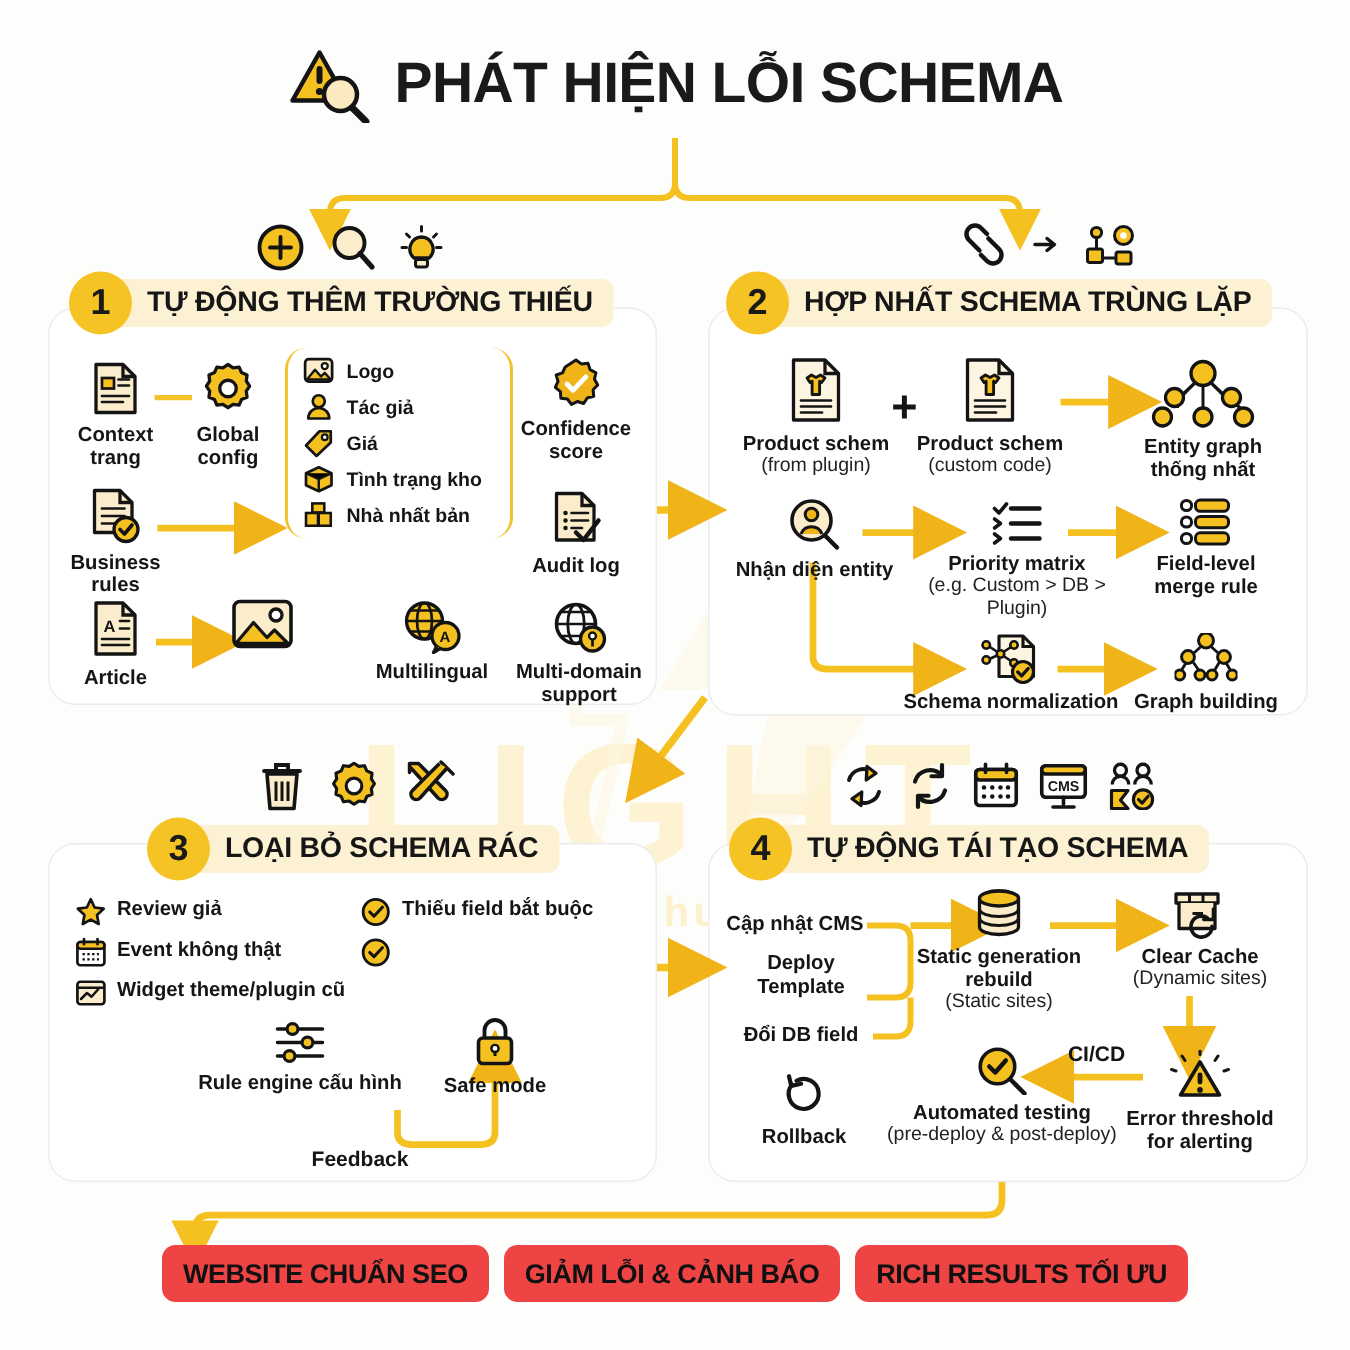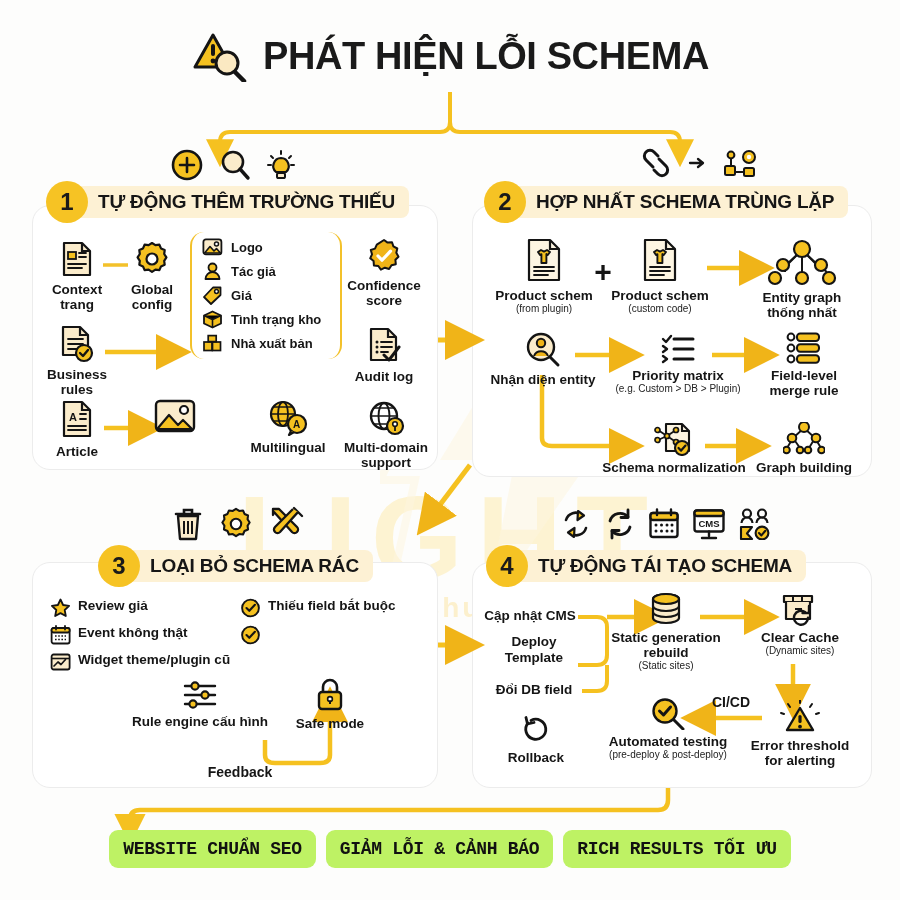--- a/index.html
+++ b/index.html
@@ -101,21 +101,21 @@
     position: absolute;
     display: flex; flex-direction: column; align-items: center;
     text-align: center;
     z-index: 4;
   }
   .node .lbl {
     font-size: 13.5px; font-weight: 700; color: #151515; line-height: 1.12;
     margin-top: 4px; white-space: pre-line;
   }
   .node .sub {
-    font-size: 10px; font-weight: 400; color: #222; line-height: 1.12;
+    font-size: 13px; font-weight: 400; color: #222; line-height: 1.12;
     white-space: pre-line;
   }
   .txtnode {
     position: absolute;
     font-size: 13.5px; font-weight: 700; color: #151515;
     line-height: 1.15; text-align: center; white-space: pre-line; z-index: 4;
   }
 
   
   .bracket-list {
@@ -134,28 +134,27 @@
   .bullets { position: absolute; display: flex; flex-direction: column; gap: 7px; z-index: 4; }
   .brow { display: flex; align-items: flex-start; gap: 7px; }
   .brow .t { font-size: 13.5px; font-weight: 700; color: #151515; line-height: 1.14; white-space: pre-line; }
 
   
   .banner-row {
     position: absolute; left: 28px; top: 830px; width: 844px;
     display: flex; gap: 10px; justify-content: center; z-index: 5;
   }
   .banner {
-    background: #bef264;
+    background: #ef4444;
     border-radius: 9px;
     height: 38px;
     display: flex; align-items: center; justify-content: center;
     padding: 0 14px;
     font-size: 18px; font-weight: 700; color: #111; white-space: nowrap;
     letter-spacing: -0.3px;
-    font-family: Liberation Mono, monospace;
   }
 
   svg.conn { position: absolute; left: 0; top: 0; width: 900px; height: 900px; z-index: 3; pointer-events: none; }
   .ic { display: block; }
 </style>
 </head>
 <body>
 
 <div id="stage">
 
@@ -401,21 +400,21 @@
       <span class="t">Tình trạng kho</span>
     </div>
     <div class="bl-item">
       <span>
         <svg class="ic" width="21" height="19" viewBox="0 0 21 19">
           <rect x="2" y="8" width="8" height="8.5" fill="#f5c120" stroke="#141414" stroke-width="1.7"></rect>
           <rect x="10.5" y="8" width="8" height="8.5" fill="#f5c120" stroke="#141414" stroke-width="1.7"></rect>
           <rect x="6.2" y="1.6" width="8" height="6" fill="#f5c120" stroke="#141414" stroke-width="1.7"></rect>
         </svg>
       </span>
-      <span class="t">Nhà xuất bản</span>
+      <span class="t">Nhà nhất bản</span>
     </div>
   </div>
 
   <div class="node" style="left:348px;top:327px;width:72px">
     <span>
       <svg class="ic" width="34" height="38" viewBox="0 0 34 38">
         <path d="M4 2 H21 L29 10 V33 H4 Z" fill="#fbeccb" stroke="#141414" stroke-width="2.2" stroke-linejoin="round"></path>
         <path d="M21 2 V10 H29" fill="none" stroke="#141414" stroke-width="2.2"></path>
         <circle cx="10" cy="15" r="1.5" fill="#141414"></circle>
           <path d="M14 15 H25" stroke="#141414" stroke-width="1.8" stroke-linecap="round"></path>

